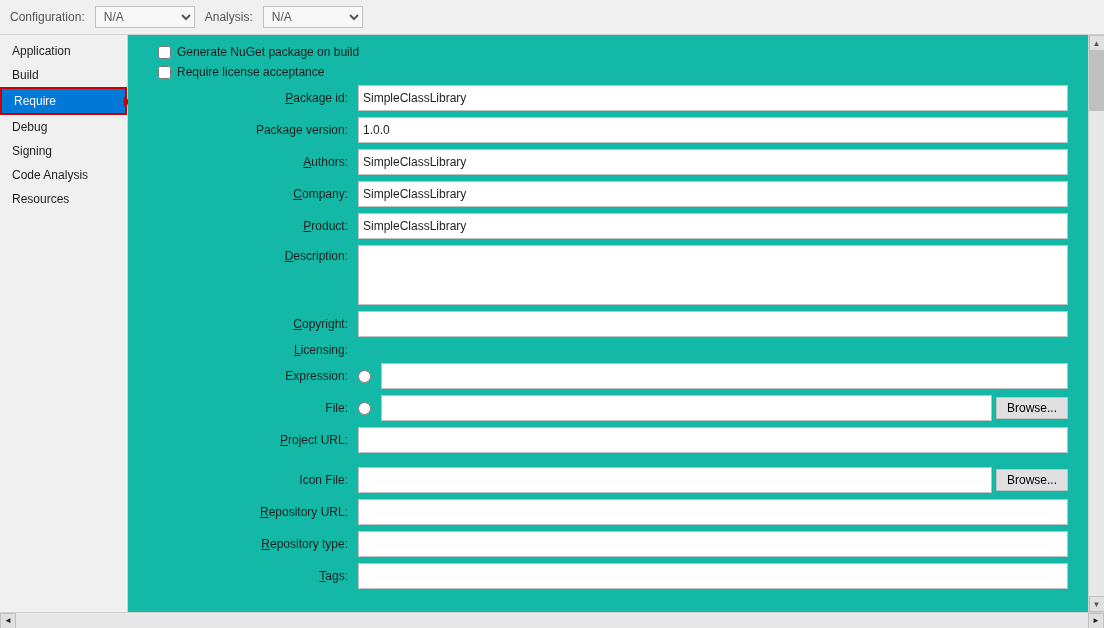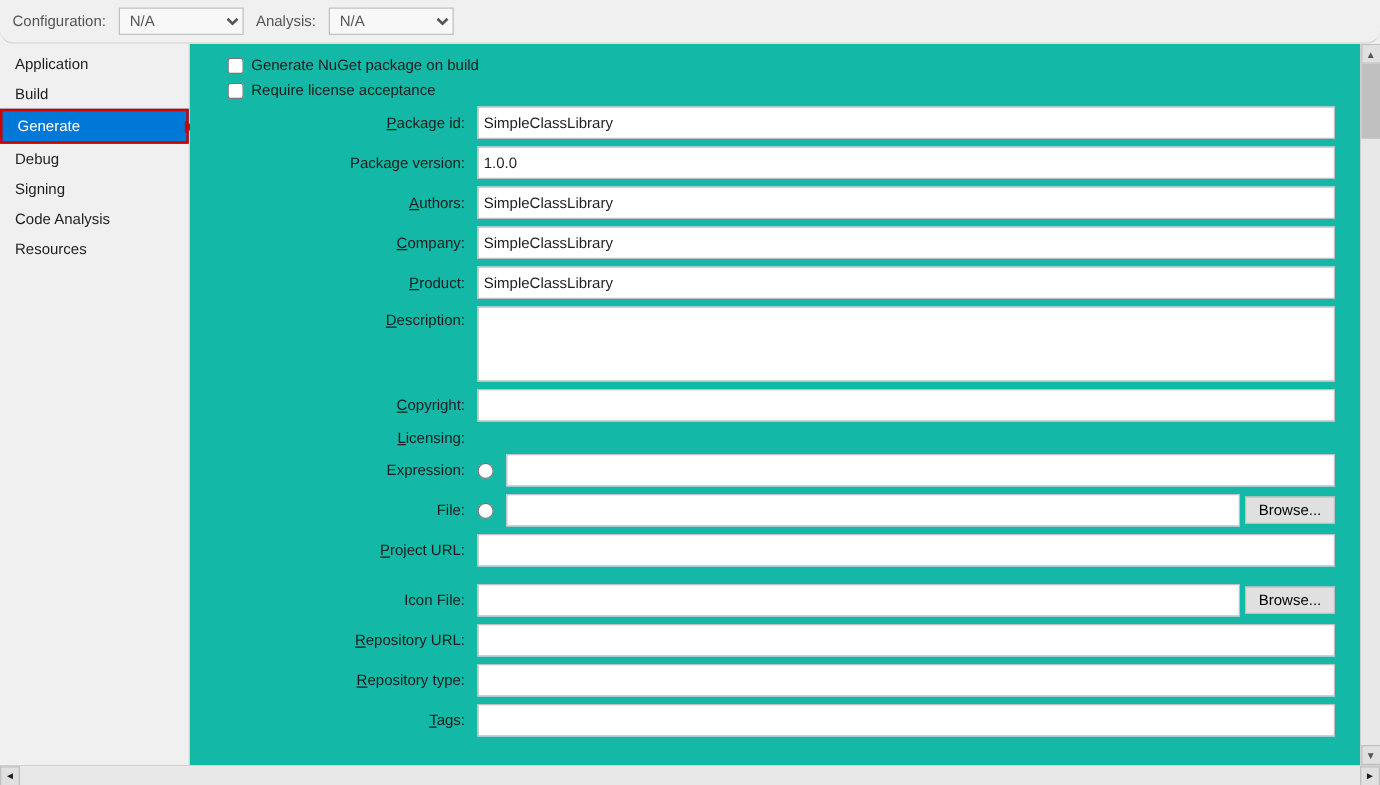--- a/index.html
+++ b/index.html
@@ -15,21 +15,20 @@
       flex-direction: column;
     }
 
     .top-bar {
       background: #f0f0f0;
       padding: 6px 10px;
       display: flex;
       align-items: center;
       gap: 10px;
       border-bottom: 1px solid #d0d0d0;
-      border-radius: 11px;
     }
 
     .top-bar label {
       color: #555;
       font-size: 12px;
     }
 
     .top-bar select {
       height: 22px;
       font-size: 12px;
@@ -40,21 +39,21 @@
       color: #555;
     }
 
     .main-content {
       display: flex;
       flex: 1;
       overflow: hidden;
     }
 
     .sidebar {
-      width: 152px;
+      width: 128px;
       background: #f0f0f0;
       border-right: 1px solid #d0d0d0;
       flex-shrink: 0;
       padding: 4px 0;
     }
 
     .sidebar-item {
       padding: 5px 12px;
       cursor: pointer;
       font-size: 12px;
@@ -273,21 +272,21 @@
 <div class="main-content">
 
   <div class="sidebar">
     <div class="sidebar-item">
       <span>Application</span>
     </div>
     <div class="sidebar-item">
       <span>Build</span>
     </div>
     <div class="sidebar-item active">
-      <span>Generate</span>
+      <span>Require</span>
     </div>
     <div class="sidebar-item">
       <span>Debug</span>
     </div>
     <div class="sidebar-item">
       <span>Signing</span>
     </div>
     <div class="sidebar-item">
       <span>Code Analysis</span>
     </div>

